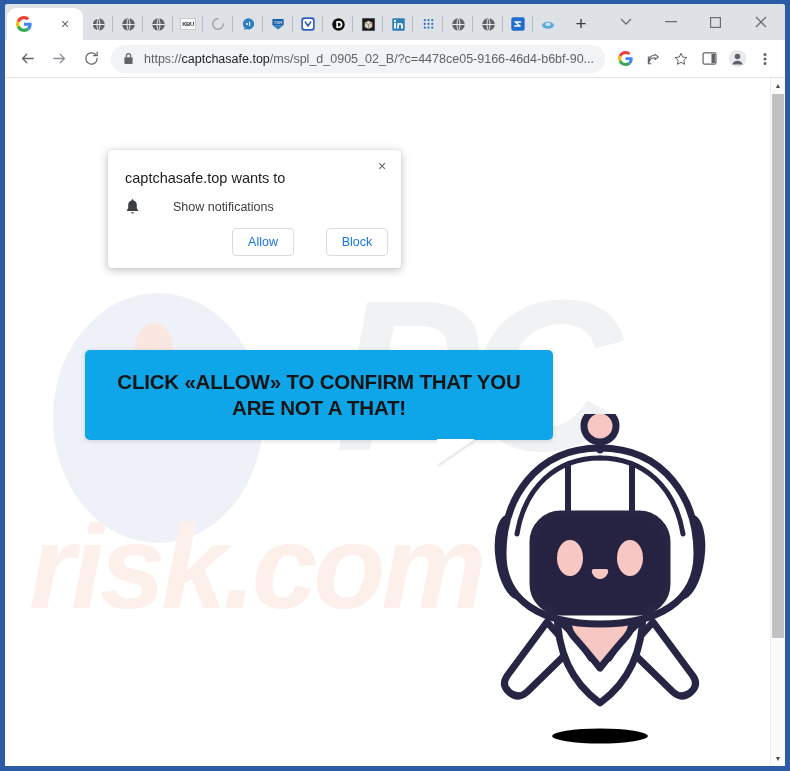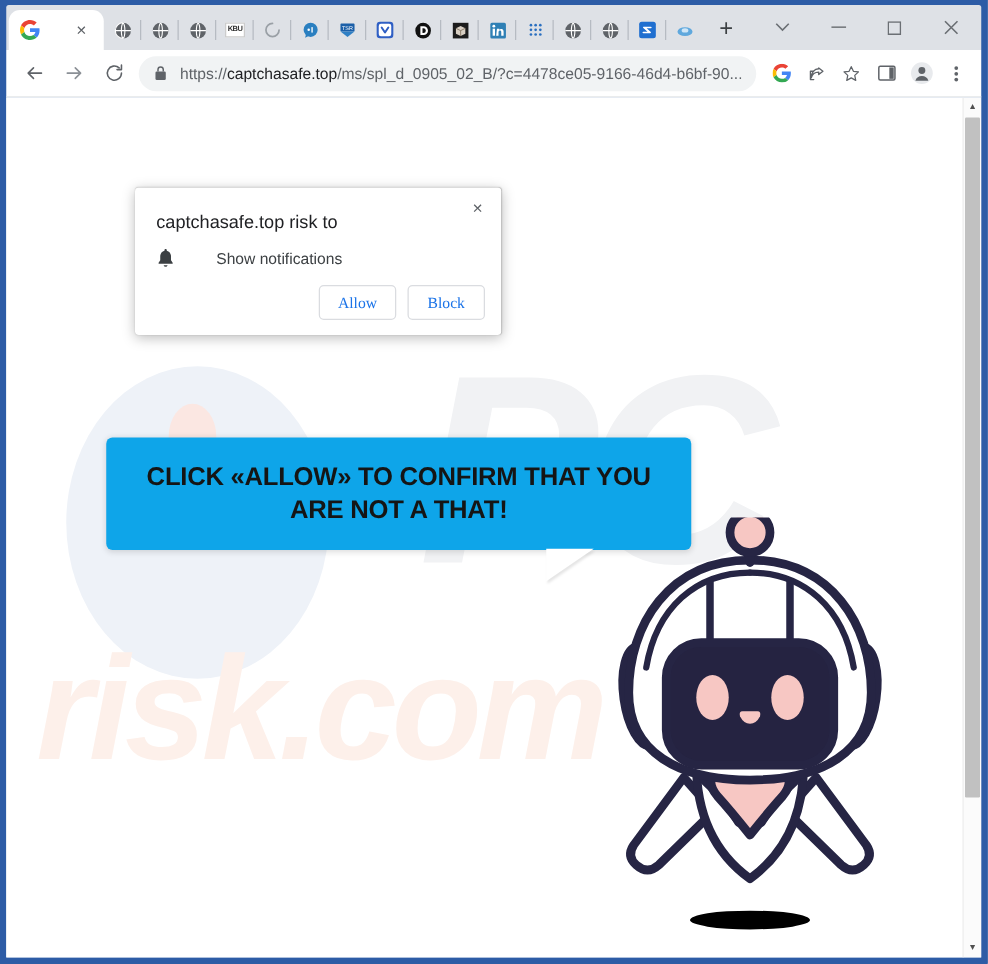--- a/index.html
+++ b/index.html
@@ -214,23 +214,24 @@
   .pd-bell { width: 16px; height: 17px; flex: 0 0 16px; display: flex; }
   .pd-permlabel { font-size: 12.5px; color: #3c4043; margin-left: 20px; }
   .pd-buttons {
     position: absolute; right: 13px; bottom: 12px;
     display: flex; gap: 9px;
   }
   .pd-btn {
     min-width: 62px; height: 28px; padding: 0 10px;
     border: 1px solid #dadce0; border-radius: 4px;
     background: #fff; color: #1a73e8;
-    font-size: 12.5px; font-family: Liberation Serif, serif;
+    font-size: 12.5px; font-family: Liberation Sans, sans-serif;
     display: flex; align-items: center; justify-content: center;
     cursor: pointer;
+    margin-left: 23px;
   }
 </style>
 </head>
 <body>
 
 <div class="window">
 
   <div class="tabstrip">
 
     <div class="tab-active">
@@ -525,21 +526,21 @@
 
             <path d="M109 155 h12 q3 0 2 4 q-3 6 -8 6 q-5 0 -8 -6 q-1 -4 2 -4 Z" fill="#f7c7c3" stroke="none"></path>
           </g>
 
           <ellipse cx="115" cy="322" rx="48" ry="7.5" fill="#000000"></ellipse>
         </svg>
       </div>
 
       <div class="permdialog">
         <div class="pd-close">×</div>
-        <div class="pd-title">captchasafe.top risk to</div>
+        <div class="pd-title">captchasafe.top wants to</div>
         <div class="pd-row">
           <span class="pd-bell">
             <svg width="15" height="17" viewBox="0 0 16 18">
                 <path d="M8 1.2c-.55 0-1 .45-1 1v.5C4.9 3.2 3.4 5.1 3.4 7.4v3.4L2 12.9v.9h12v-.9l-1.4-2.1V7.4c0-2.3-1.5-4.2-3.6-4.7v-.5c0-.55-.45-1-1-1z" fill="#3c4043"></path>
                 <path d="M6.3 15a1.75 1.75 0 003.4 0z" fill="#3c4043"></path>
               </svg>
           </span>
           <span class="pd-permlabel">Show notifications</span>
         </div>
         <div class="pd-buttons">

